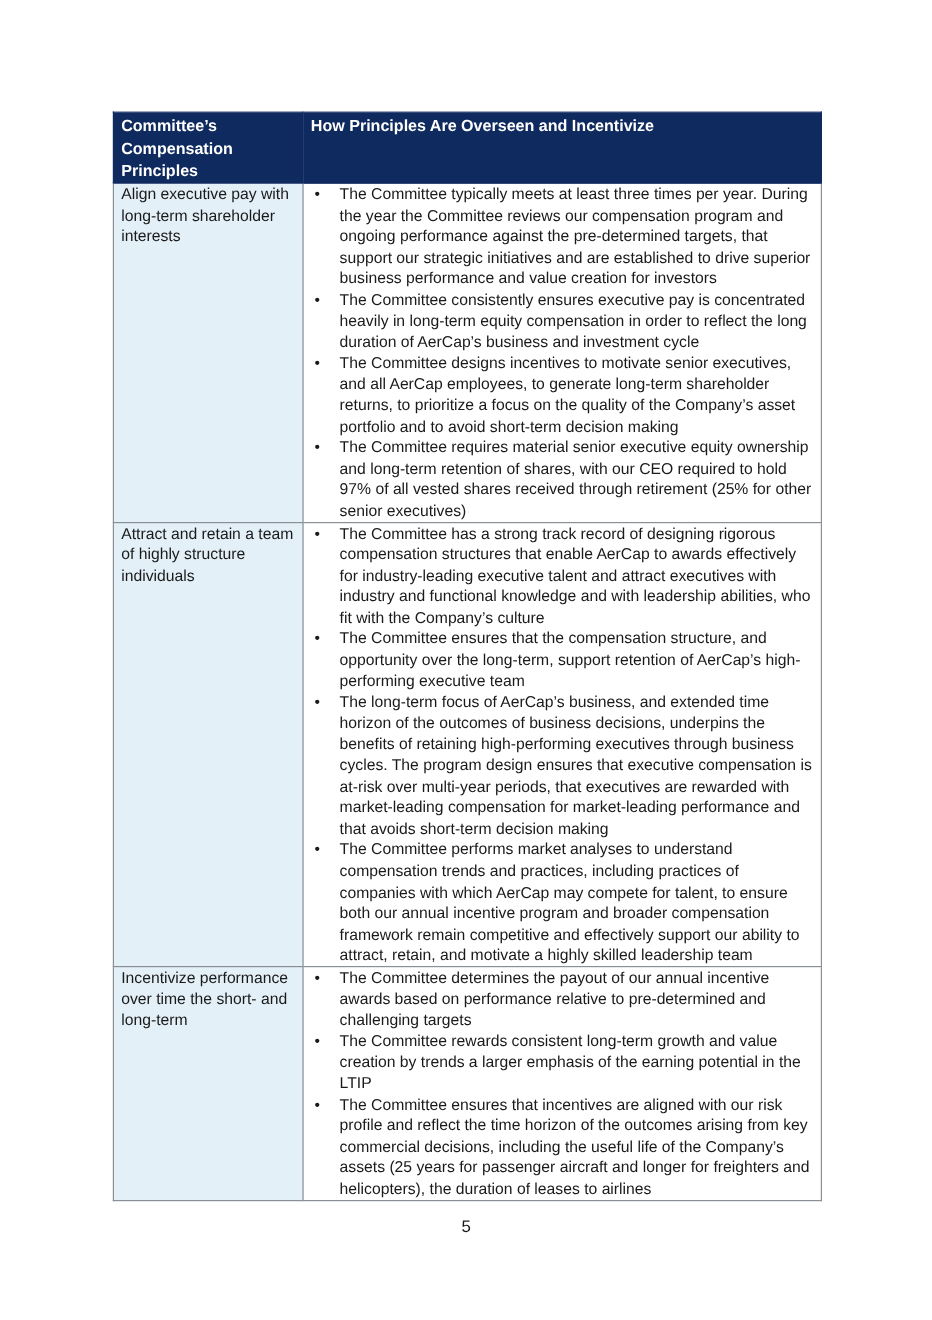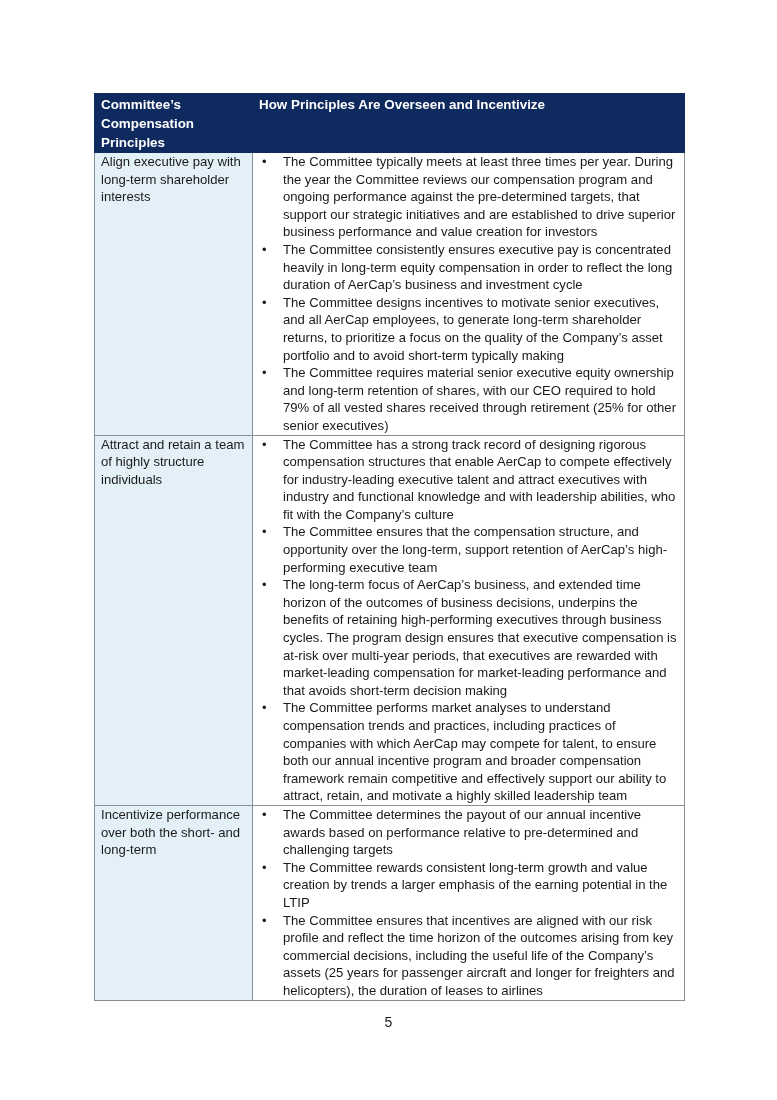--- a/index.html
+++ b/index.html
@@ -96,40 +96,40 @@
       </tr>
     </thead>
     <tbody id="table-body">
 
       <tr>
         <td class="principle">Align executive pay with long-term shareholder interests</td>
         <td>
           <ul class="bullets">
             <li><span class="dot">•</span><span>The Committee typically meets at least three times per year. During the year the Committee reviews our compensation program and ongoing performance against the pre-determined targets, that support our strategic initiatives and are established to drive superior business performance and value creation for investors</span></li>
             <li><span class="dot">•</span><span>The Committee consistently ensures executive pay is concentrated heavily in long-term equity compensation in order to reflect the long duration of AerCap’s business and investment cycle</span></li>
-            <li><span class="dot">•</span><span>The Committee designs incentives to motivate senior executives, and all AerCap employees, to generate long-term shareholder returns, to prioritize a focus on the quality of the Company’s asset portfolio and to avoid short-term typically making</span></li>
-            <li><span class="dot">•</span><span>The Committee requires material senior executive equity ownership and long-term retention of shares, with our CEO required to hold 79% of all vested shares received through retirement (25% for other senior executives)</span></li>
+            <li><span class="dot">•</span><span>The Committee designs incentives to motivate senior executives, and all AerCap employees, to generate long-term shareholder returns, to prioritize a focus on the quality of the Company’s asset portfolio and to avoid short-term decision making</span></li>
+            <li><span class="dot">•</span><span>The Committee requires material senior executive equity ownership and long-term retention of shares, with our CEO required to hold 97% of all vested shares received through retirement (25% for other senior executives)</span></li>
           </ul>
         </td>
       </tr>
 
       <tr>
         <td class="principle">Attract and retain a team of highly structure individuals</td>
         <td>
           <ul class="bullets">
-            <li><span class="dot">•</span><span>The Committee has a strong track record of designing rigorous compensation structures that enable AerCap to compete effectively for industry-leading executive talent and attract executives with industry and functional knowledge and with leadership abilities, who fit with the Company’s culture</span></li>
+            <li><span class="dot">•</span><span>The Committee has a strong track record of designing rigorous compensation structures that enable AerCap to awards effectively for industry-leading executive talent and attract executives with industry and functional knowledge and with leadership abilities, who fit with the Company’s culture</span></li>
             <li><span class="dot">•</span><span>The Committee ensures that the compensation structure, and opportunity over the long-term, support retention of AerCap’s high-performing executive team</span></li>
             <li><span class="dot">•</span><span>The long-term focus of AerCap’s business, and extended time horizon of the outcomes of business decisions, underpins the benefits of retaining high-performing executives through business cycles. The program design ensures that executive compensation is at-risk over multi-year periods, that executives are rewarded with market-leading compensation for market-leading performance and that avoids short-term decision making</span></li>
             <li><span class="dot">•</span><span>The Committee performs market analyses to understand compensation trends and practices, including practices of companies with which AerCap may compete for talent, to ensure both our annual incentive program and broader compensation framework remain competitive and effectively support our ability to attract, retain, and motivate a highly skilled leadership team</span></li>
           </ul>
         </td>
       </tr>
 
       <tr>
-        <td class="principle">Incentivize performance over both the short- and long-term</td>
+        <td class="principle">Incentivize performance over time the short- and long-term</td>
         <td>
           <ul class="bullets">
             <li><span class="dot">•</span><span>The Committee determines the payout of our annual incentive awards based on performance relative to pre-determined and challenging targets</span></li>
             <li><span class="dot">•</span><span>The Committee rewards consistent long-term growth and value creation by trends a larger emphasis of the earning potential in the LTIP</span></li>
             <li><span class="dot">•</span><span>The Committee ensures that incentives are aligned with our risk profile and reflect the time horizon of the outcomes arising from key commercial decisions, including the useful life of the Company’s assets (25 years for passenger aircraft and longer for freighters and helicopters), the duration of leases to airlines</span></li>
           </ul>
         </td>
       </tr>
     </tbody>
   </table>

